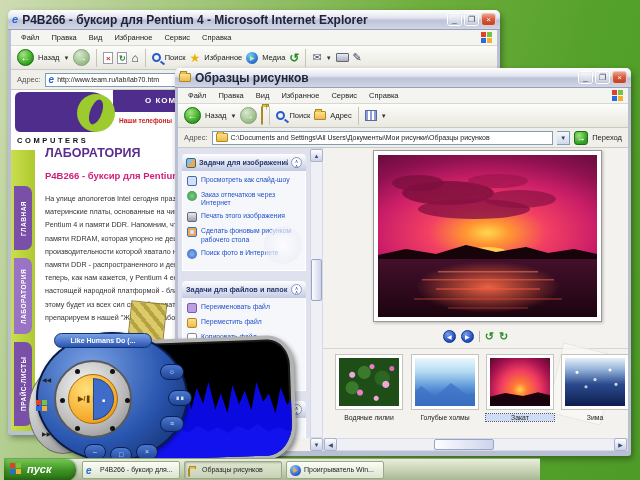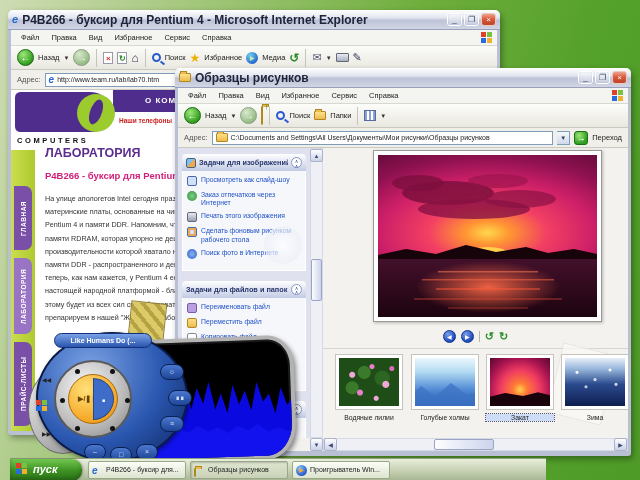--- a/index.html
+++ b/index.html
@@ -157,21 +157,21 @@
            background:radial-gradient(circle at 35% 30%,#ffe07a,#f5a623 70%,#d07f10); border:1px solid #a86a0a;
            color:#6a4200; font-size:7px; font-weight:bold; line-height:48px; text-align:left; padding-left:9px; }
   .stopw { position:absolute; left:37px; top:16px; width:21px; height:42px; background:#3e6cc8;
            border-radius:0 21px 21px 0; border:1px solid #204a90; color:#fff; font-size:5px; line-height:42px; text-align:center; }
   .abtn { position:absolute; width:24px; height:16px; border-radius:8px; background:linear-gradient(#4a78cf,#1e4496);
           border:1px solid #0a2050; color:#cfe0ff; font-size:7px; text-align:center; line-height:14px; z-index:3; }
   .lbtn { position:absolute; font-size:6px; color:#222; z-index:3; }
   .wflag { position:absolute; left:8px; top:70px; z-index:3; }
 
   
-  #bar { position:absolute; left:10px; top:458px; width:536px; height:22px; z-index:40;
+  #bar { position:absolute; left:4px; top:458px; width:536px; height:22px; z-index:40;
          background:linear-gradient(#e8eedb,#c4cfb0 60%,#a9b794); border-top:1px solid #8ea37c;padding-left:14px; }
   .start { position:absolute; left:0; top:0; width:72px; height:22px; border-radius:0 10px 10px 0;
            background:linear-gradient(#72c94f,#3c8f22 55%,#2e7a18); box-shadow:inset 0 -3px 5px rgba(0,0,0,.25), 1px 0 2px rgba(0,0,0,.3);
            color:#fff; font-size:11px; font-weight:bold; font-style:italic; line-height:21px; padding-left:23px; }
   .start .flag { position:absolute; left:6px; top:4px; }
   .task { position:absolute; top:2px; width:98px; height:18px; border-radius:2px; border:1px solid #9aa788;
           background:linear-gradient(#fbfdf6,#dde4cf); font-size:7px; color:#222; line-height:16px;
           padding-left:17px; white-space:nowrap; overflow:hidden; }
   .task.active { background:linear-gradient(#dfe6d0,#c9d2b8); box-shadow:inset 1px 1px 2px rgba(0,0,0,.2); }
   .tico { position:absolute; left:3px; top:3px; width:11px; height:11px; }
@@ -307,21 +307,21 @@
     <div class="toolb">
       <span class="cir">←</span>
       <span class="tlab">Назад</span>
       <span class="dd">▼</span>
       <span class="cir dis">→</span>
       <span style="position:relative;"><span class="fold"></span><span style="position:absolute;left:3px;top:-4px;color:#2a8a2a;font-weight:bold;font-size:8px;">↑</span></span>
       <span class="tsep"></span>
       <span class="mag"></span>
       <span class="tlab">Поиск</span>
       <span class="fold"></span>
-      <span class="tlab">Папки</span>
+      <span class="tlab">Адрес</span>
       <span class="tsep"></span>
       <span style="width:12px;height:11px;border:1px solid #5a6aa0;background:repeating-linear-gradient(90deg,#8aa0d8 0 2px,#fff 2px 4px);"></span>
       <span class="dd">▼</span>
     </div>
     <div class="abar">
       <span class="albl">Адрес:</span>
       <span class="afield" style="flex:1;">
         <span class="fold"></span>
         <span>C:\Documents and Settings\All Users\Документы\Мои рисунки\Образцы рисунков</span>
       </span>

